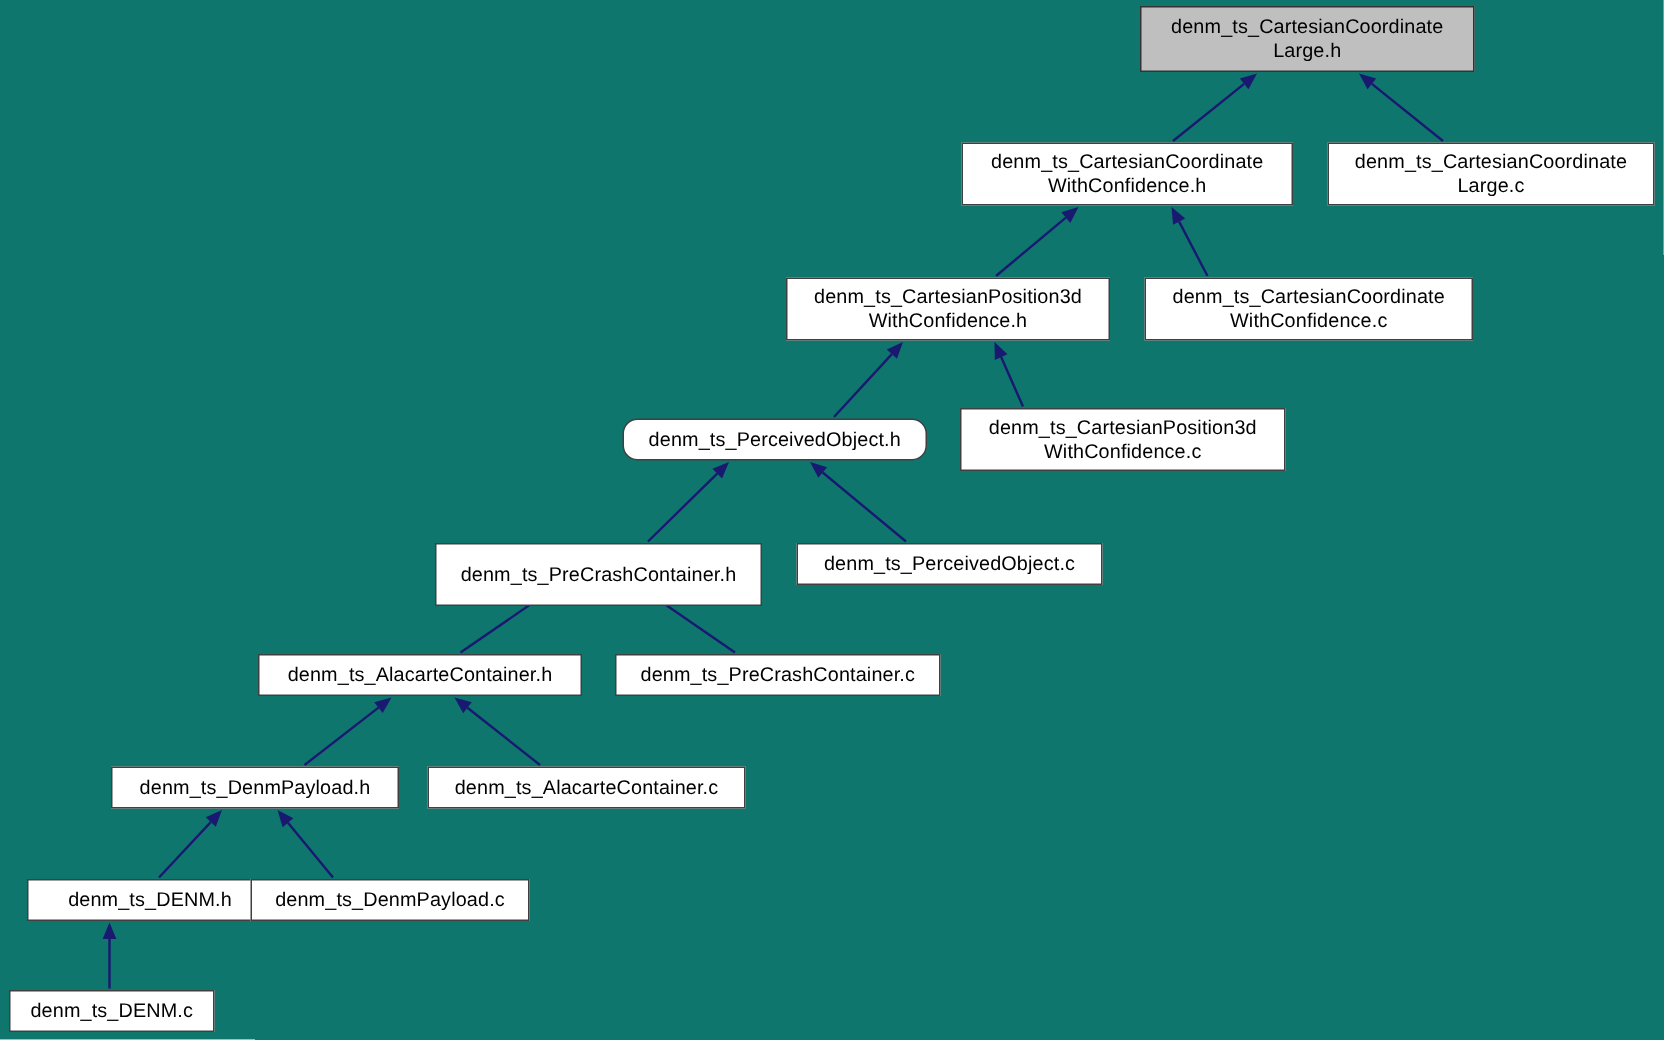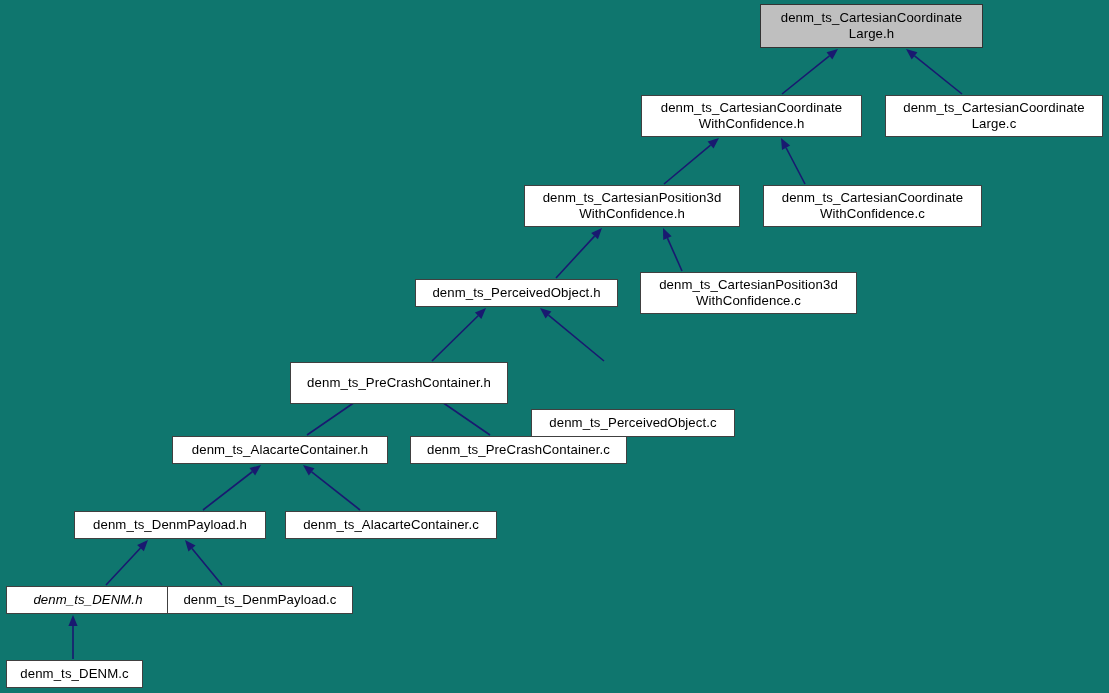--- a/index.html
+++ b/index.html
@@ -115,26 +115,26 @@
       <div class="node highlight" style="left: 760px; top: 4px; width: 223px; height: 44px;">denm_ts_CartesianCoordinate
 Large.h</div>
       <div class="node" style="left: 641px; top: 95px; width: 221px; height: 42px;">denm_ts_CartesianCoordinate
 WithConfidence.h</div>
       <div class="node" style="left: 885px; top: 95px; width: 218px; height: 42px;">denm_ts_CartesianCoordinate
 Large.c</div>
       <div class="node" style="left: 524px; top: 185px; width: 216px; height: 42px;">denm_ts_CartesianPosition3d
 WithConfidence.h</div>
       <div class="node" style="left: 763px; top: 185px; width: 219px; height: 42px;">denm_ts_CartesianCoordinate
 WithConfidence.c</div>
-      <div class="node" style="left: 415px; top: 279px; width: 203px; height: 28px;">denm_ts_PerceivedObject.h</div>
+      <div class="node" style="left: 415px; top: 279px; width: 203px; height: 28px; border-radius: 10px;">denm_ts_PerceivedObject.h</div>
       <div class="node" style="left: 640px; top: 272px; width: 217px; height: 42px;">denm_ts_CartesianPosition3d
 WithConfidence.c</div>
       <div class="node" style="left: 290px; top: 362px; width: 218px; height: 42px;">denm_ts_PreCrashContainer.h</div>
-      <div class="node" style="left: 531px; top: 362px; width: 204px; height: 28px; margin-top: 47px;">denm_ts_PerceivedObject.c</div>
+      <div class="node" style="left: 531px; top: 362px; width: 204px; height: 28px;">denm_ts_PerceivedObject.c</div>
       <div class="node" style="left: 172px; top: 436px; width: 216px; height: 28px;">denm_ts_AlacarteContainer.h</div>
       <div class="node" style="left: 410px; top: 436px; width: 217px; height: 28px;">denm_ts_PreCrashContainer.c</div>
       <div class="node" style="left: 74px; top: 511px; width: 192px; height: 28px;">denm_ts_DenmPayload.h</div>
       <div class="node" style="left: 285px; top: 511px; width: 212px; height: 28px;">denm_ts_AlacarteContainer.c</div>
-      <div class="node" style="left: 6px; top: 586px; width: 164px; height: 28px; font-style: italic;">denm_ts_DENM.h</div>
+      <div class="node" style="left: 18px; top: 586px; width: 164px; height: 28px;">denm_ts_DENM.h</div>
       <div class="node" style="left: 167px; top: 586px; width: 186px; height: 28px;">denm_ts_DenmPayload.c</div>
       <div class="node" style="left: 6px; top: 660px; width: 137px; height: 28px;">denm_ts_DENM.c</div>
     </div>
 </div>
 
 </body></html>

